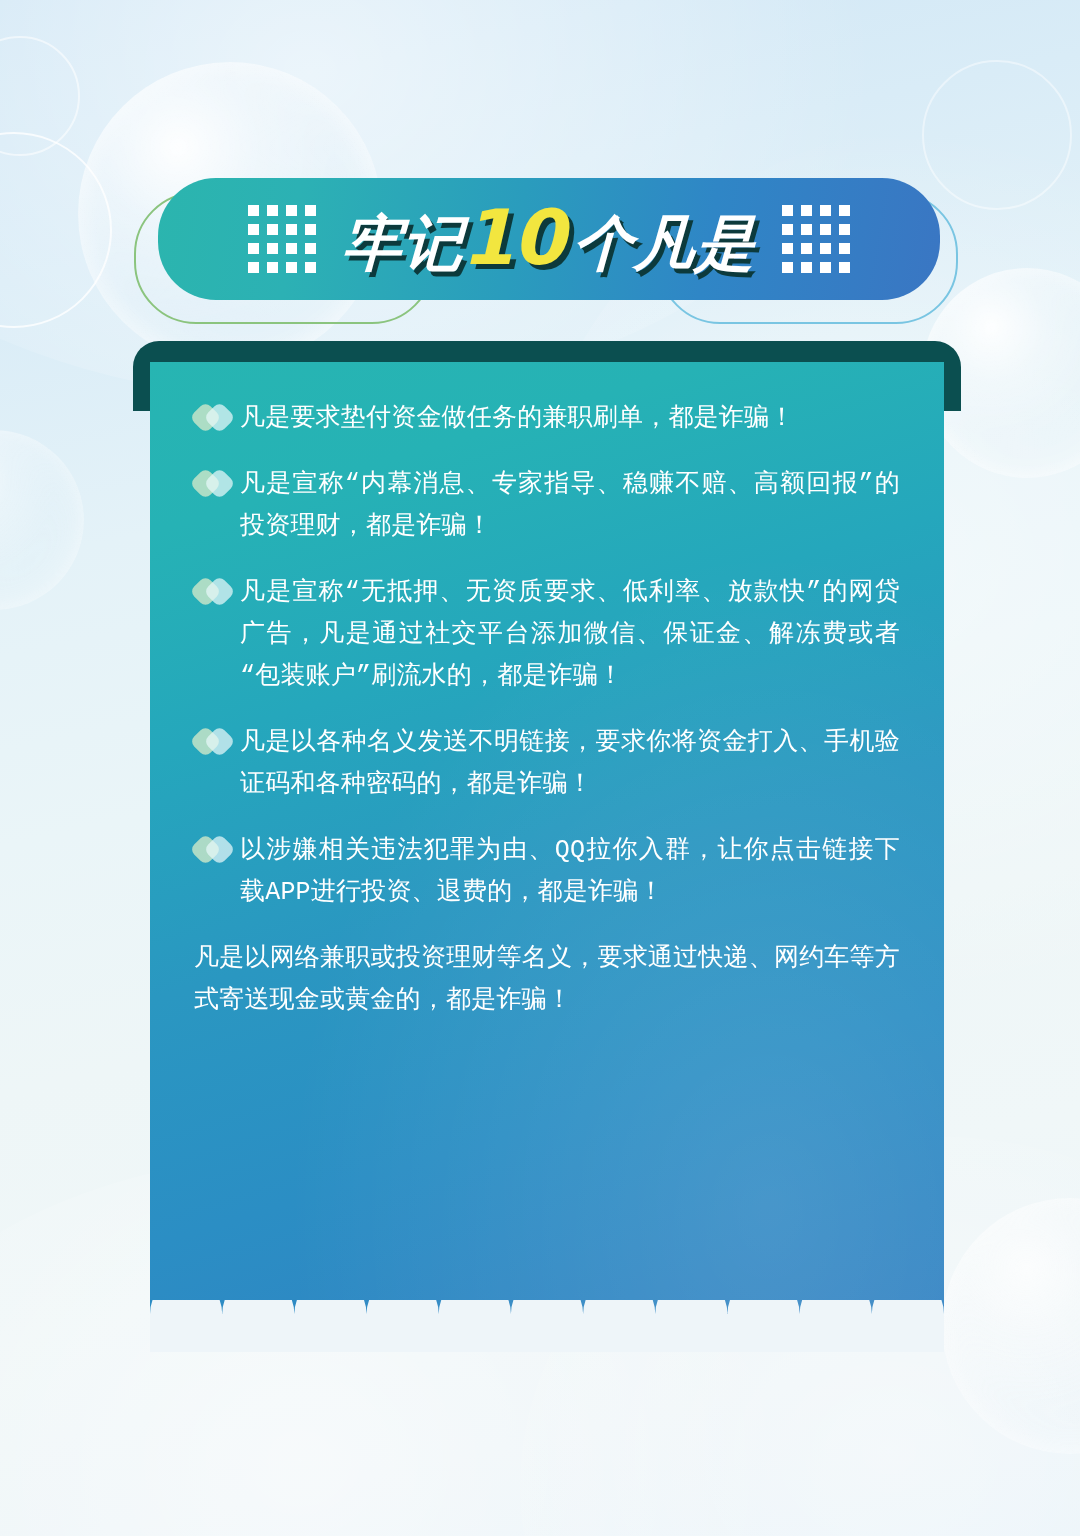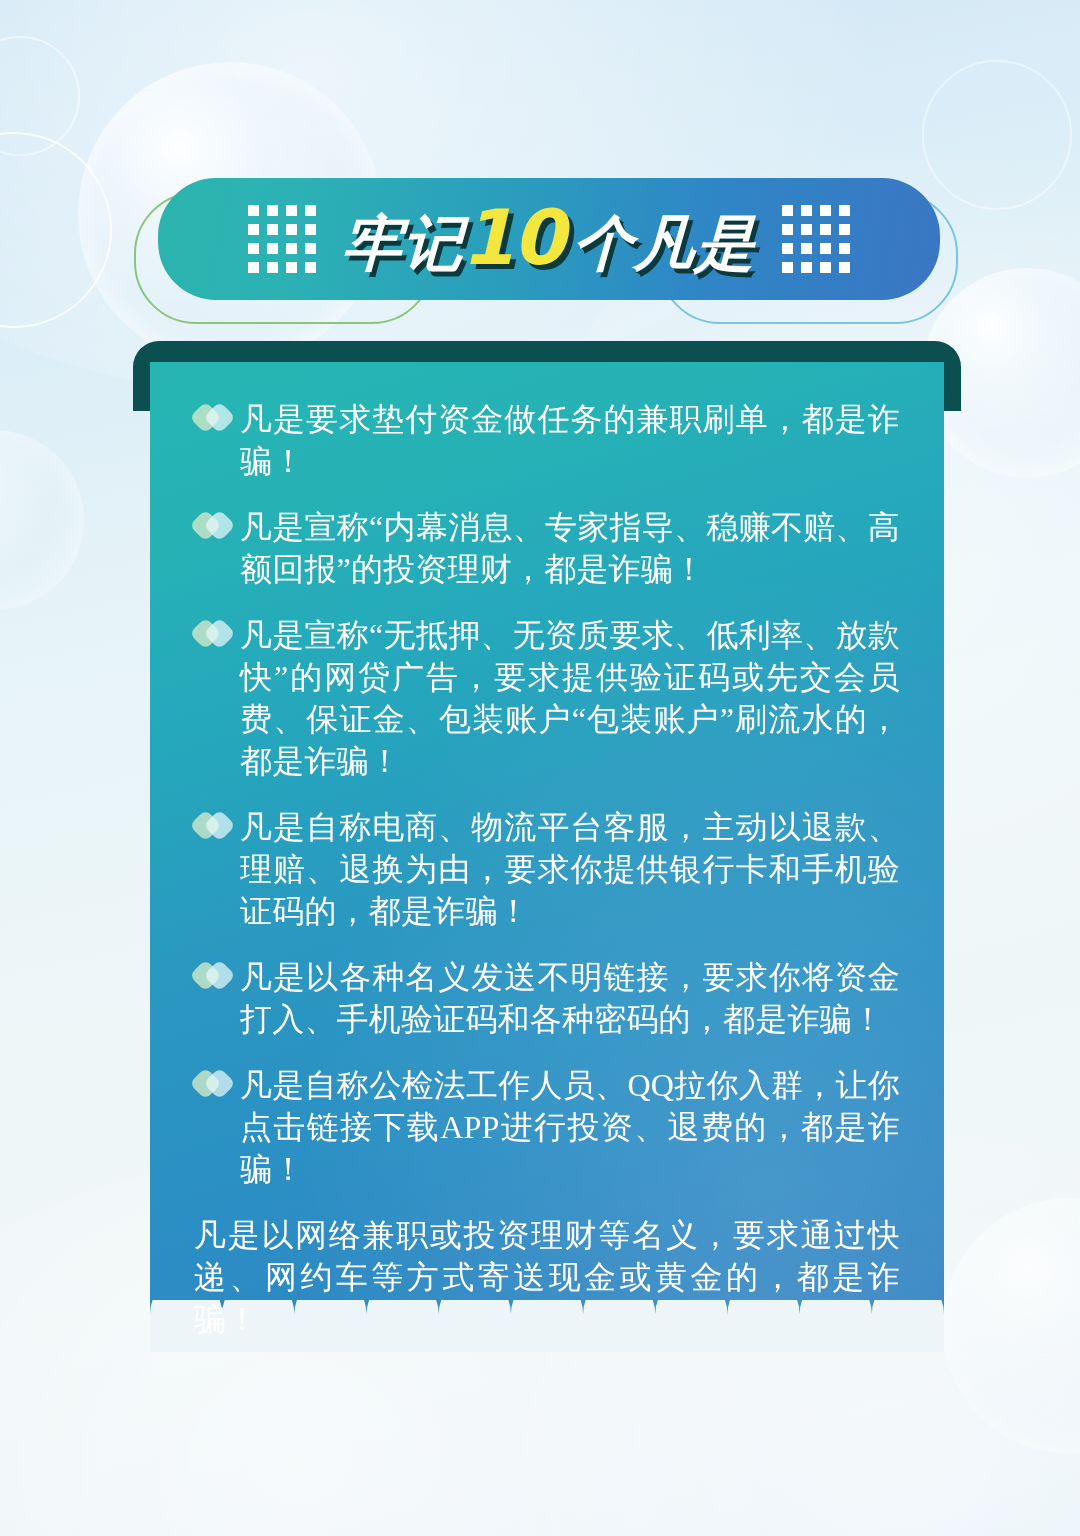--- a/index.html
+++ b/index.html
@@ -178,26 +178,26 @@
     background:rgba(196,228,200,.85);
   }
   .marker .m-b{
     left:14px;
     background:rgba(232,248,250,.72);
   }
 
   .txt{
     flex:1 1 auto;
     color:#ffffff;
-    font-size:32px;
+    font-size:25px;
     line-height:42px;
     letter-spacing:.2px;
     text-align:justify;
     text-justify:inter-ideograph;
-    font-family:Liberation Serif, serif;
+    font-family:Liberation Mono, monospace;
   }
 </style>
 </head>
 <body>
 
 <div id="poster">
 
   <div class="sweep s1"></div>
   <div class="sweep s2"></div>
   <div class="sweep s3"></div>
@@ -280,42 +280,35 @@
             <span class="m-a"></span>
             <span class="m-b"></span>
           </div>
           <div class="txt">凡是宣称“内幕消息、专家指导、稳赚不赔、高额回报”的投资理财，都是诈骗！</div>
         </div>
         <div class="item">
           <div class="marker">
             <span class="m-a"></span>
             <span class="m-b"></span>
           </div>
-          <div class="txt">凡是宣称“无抵押、无资质要求、低利率、放款快”的网贷广告，要求提供验证码或先交会员费、保证金、包装账户“包装账户”刷流水的，都是诈骗！</div>
-        </div>
-        <div class="item">
-          <div class="marker">
-            <span class="m-a"></span>
-            <span class="m-b"></span>
-          </div>
-          <div class="txt">凡是自称电商、物流平台客服，主动以退款、理赔、退换为由，要求你提供银行卡和手机验证码的，都是诈骗！</div>
+          <div class="txt">凡是宣称“无抵押、无资质要求、低利率、放款快”的网贷广告，凡是通过社交平台添加微信、保证金、解冻费或者“包装账户”刷流水的，都是诈骗！</div>
         </div>
         <div class="item">
           <div class="marker">
             <span class="m-a"></span>
             <span class="m-b"></span>
           </div>
           <div class="txt">凡是以各种名义发送不明链接，要求你将资金打入、手机验证码和各种密码的，都是诈骗！</div>
         </div>
         <div class="item">
           <div class="marker">
             <span class="m-a"></span>
             <span class="m-b"></span>
           </div>
-          <div class="txt">凡是自称公检法工作人员、QQ拉你入群，让你点击链接下载APP进行投资、退费的，都是诈骗！</div>
+          <div class="txt">以涉嫌相关违法犯罪为由、QQ拉你入群，让你点击链接下载APP进行投资、退费的，都是诈骗！</div>
         </div>
         <div class="item">
           <div class="txt">凡是以网络兼职或投资理财等名义，要求通过快递、网约车等方式寄送现金或黄金的，都是诈骗！</div>
         </div>
       </div>
   </div>
 
   <svg id="scallop" viewBox="0 0 794 52" preserveAspectRatio="none" aria-hidden="true">
       <path d="M0,52 L0,14 A 36.09090909090909 38 0 0 1 72.18181818181819,14 A 36.09090909090909 38 0 0 1 144.36363636363637,14 A 36.09090909090909 38 0 0 1 216.54545454545456,14 A 36.09090909090909 38 0 0 1 288.72727272727275,14 A 36.09090909090909 38 0 0 1 360.909090909091,14 A 36.09090909090909 38 0 0 1 433.0909090909091,14 A 36.09090909090909 38 0 0 1 505.27272727272737,14 A 36.09090909090909 38 0 0 1 577.4545454545455,14 A 36.09090909090909 38 0 0 1 649.6363636363637,14 A 36.09090909090909 38 0 0 1 721.818181818182,14 A 36.09090909090909 38 0 0 1 794.0000000000001,14 L794,52 Z" fill="#eef5f9"></path>
     </svg>

